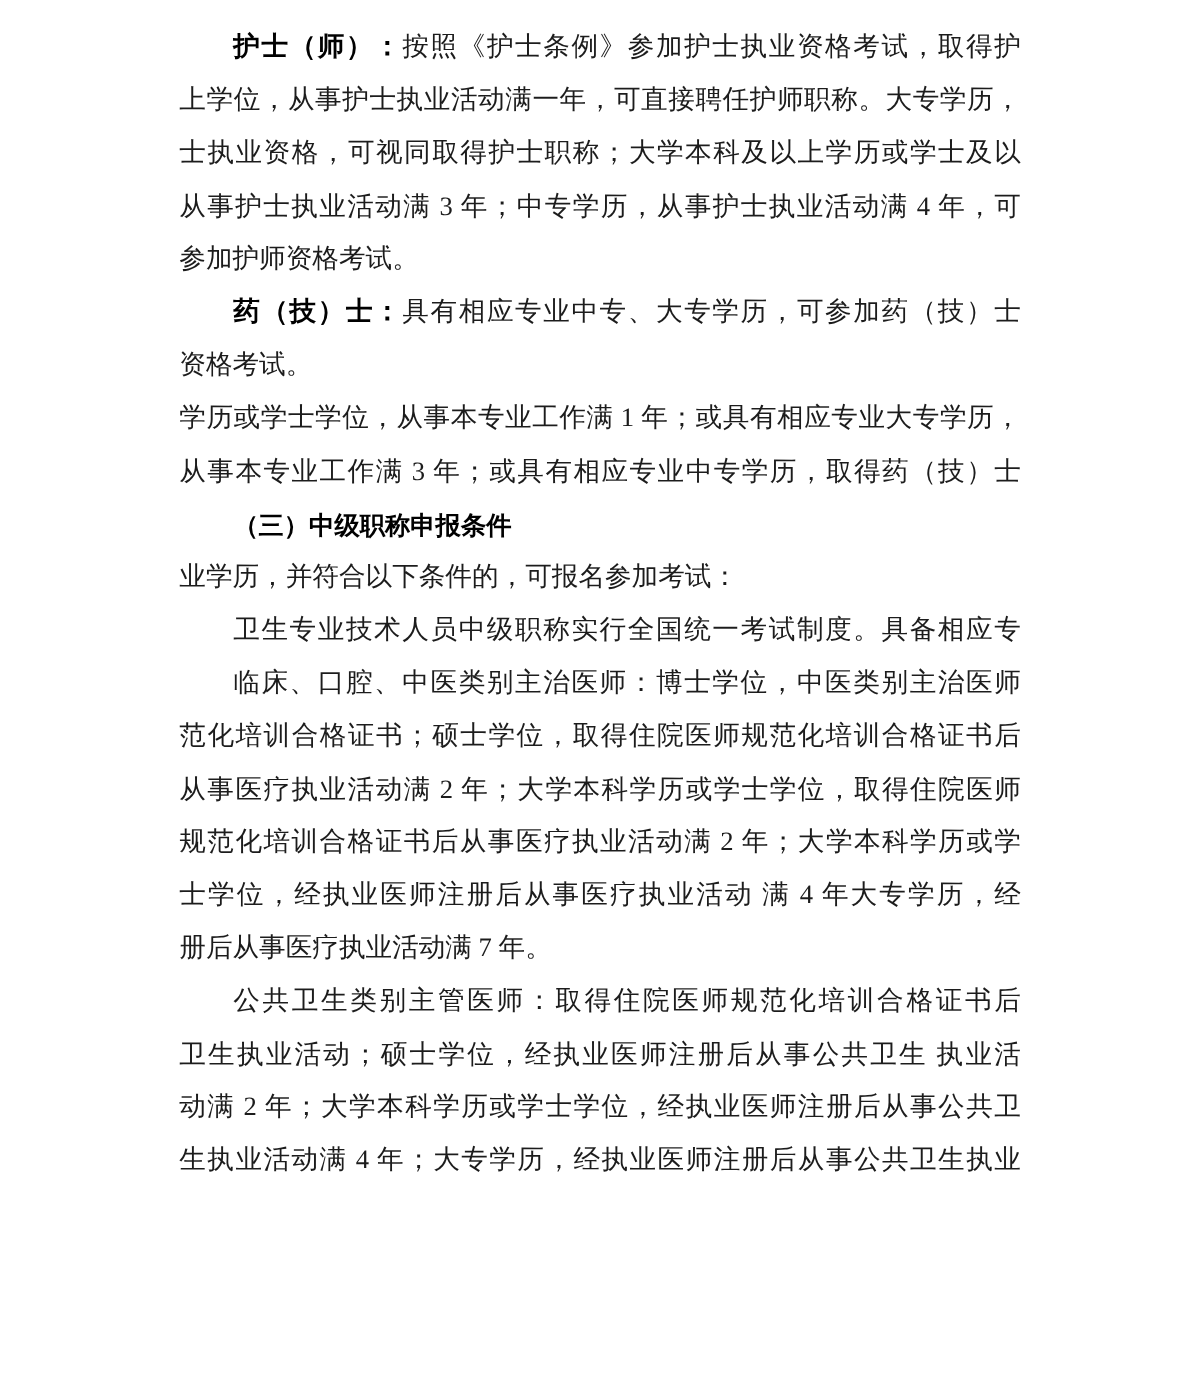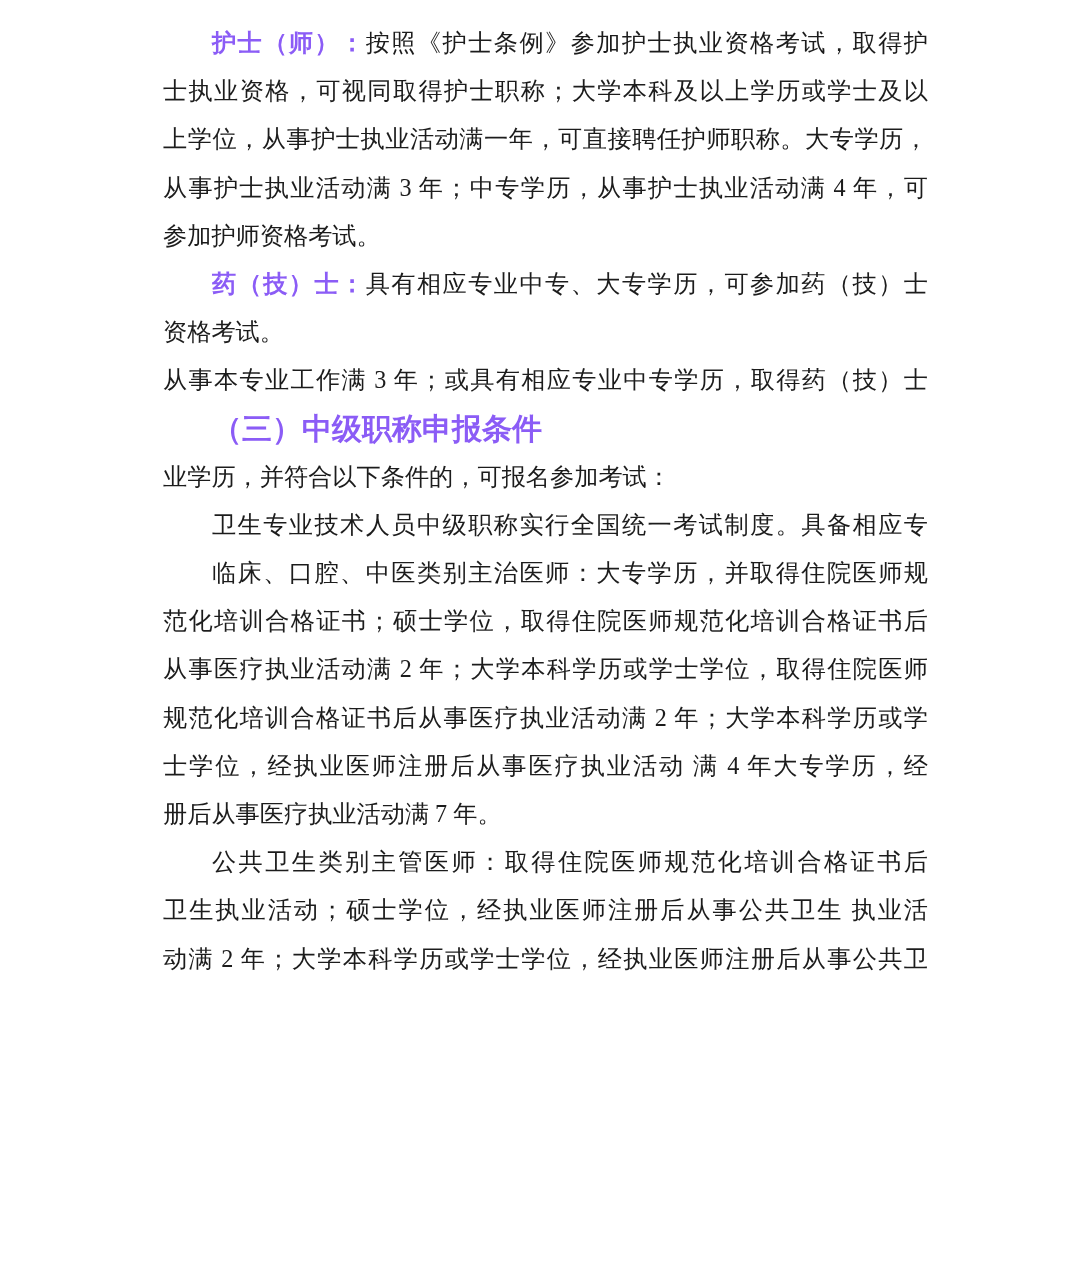--- a/index.html
+++ b/index.html
@@ -32,53 +32,55 @@
   }
   .ln.ind {
     padding-left: 49px;
   }
   .ln.end {
     text-align-last: left;
   }
   .br {
     font-weight: bold;
     font-family: "Liberation Sans", "DejaVu Sans", sans-serif;
-    color: #8b5cf6;
+    color: #000000;
   }
   .ln.head {
-    font-size: 30px;
+    font-size: 23px;
   }
 </style>
 </head>
 <body>
 
 <div class="page">
   <div class="textblock">
 
     <div class="ln ind"><span class="br">护士（师）：</span><span class="tr">按照《护士条例》参加护士执业资格考试，取得护</span></div>
+    <div class="ln"><span class="tr">上学位，从事护士执业活动满一年，可直接聘任护师职称。大专学历，</span></div>
     <div class="ln"><span class="tr">士执业资格，可视同取得护士职称；大学本科及以上学历或学士及以</span></div>
-    <div class="ln"><span class="tr">上学位，从事护士执业活动满一年，可直接聘任护师职称。大专学历，</span></div>
     <div class="ln"><span class="tr">从事护士执业活动满 3 年；中专学历，从事护士执业活动满 4 年，可</span></div>
     <div class="ln end"><span class="tr">参加护师资格考试。</span></div>
 
     <div class="ln ind"><span class="br">药（技）士：</span><span class="tr">具有相应专业中专、大专学历，可参加药（技）士</span></div>
     <div class="ln end"><span class="tr">资格考试。</span></div>
 
+    <div class="ln"><span class="tr">学历或学士学位，从事本专业工作满 1 年；或具有相应专业大专学历，</span></div>
     <div class="ln"><span class="tr">从事本专业工作满 3 年；或具有相应专业中专学历，取得药（技）士</span></div>
 
     <div class="ln ind head end"><span class="br">（三）中级职称申报条件</span></div>
 
     <div class="ln end"><span class="tr">业学历，并符合以下条件的，可报名参加考试：</span></div>
     <div class="ln ind"><span class="tr">卫生专业技术人员中级职称实行全国统一考试制度。具备相应专</span></div>
 
-    <div class="ln ind"><span class="tr">临床、口腔、中医类别主治医师：大专学历，并取得住院医师规</span></div>
+    <div class="ln ind"><span class="tr">临床、口腔、中医类别主治医师：博士学位，中医类别主治医师</span></div>
     <div class="ln"><span class="tr">范化培训合格证书；硕士学位，取得住院医师规范化培训合格证书后</span></div>
     <div class="ln"><span class="tr">从事医疗执业活动满 2 年；大学本科学历或学士学位，取得住院医师</span></div>
     <div class="ln"><span class="tr">规范化培训合格证书后从事医疗执业活动满 2 年；大学本科学历或学</span></div>
     <div class="ln"><span class="tr">士学位，经执业医师注册后从事医疗执业活动 满 4 年大专学历，经</span></div>
     <div class="ln end"><span class="tr">册后从事医疗执业活动满 7 年。</span></div>
 
     <div class="ln ind"><span class="tr">公共卫生类别主管医师：取得住院医师规范化培训合格证书后</span></div>
     <div class="ln"><span class="tr">卫生执业活动；硕士学位，经执业医师注册后从事公共卫生 执业活</span></div>
     <div class="ln"><span class="tr">动满 2 年；大学本科学历或学士学位，经执业医师注册后从事公共卫</span></div>
+    <div class="ln"><span class="tr">生执业活动满 4 年；大专学历，经执业医师注册后从事公共卫生执业</span></div>
 
   </div>
 </div>
 
 </body></html>

